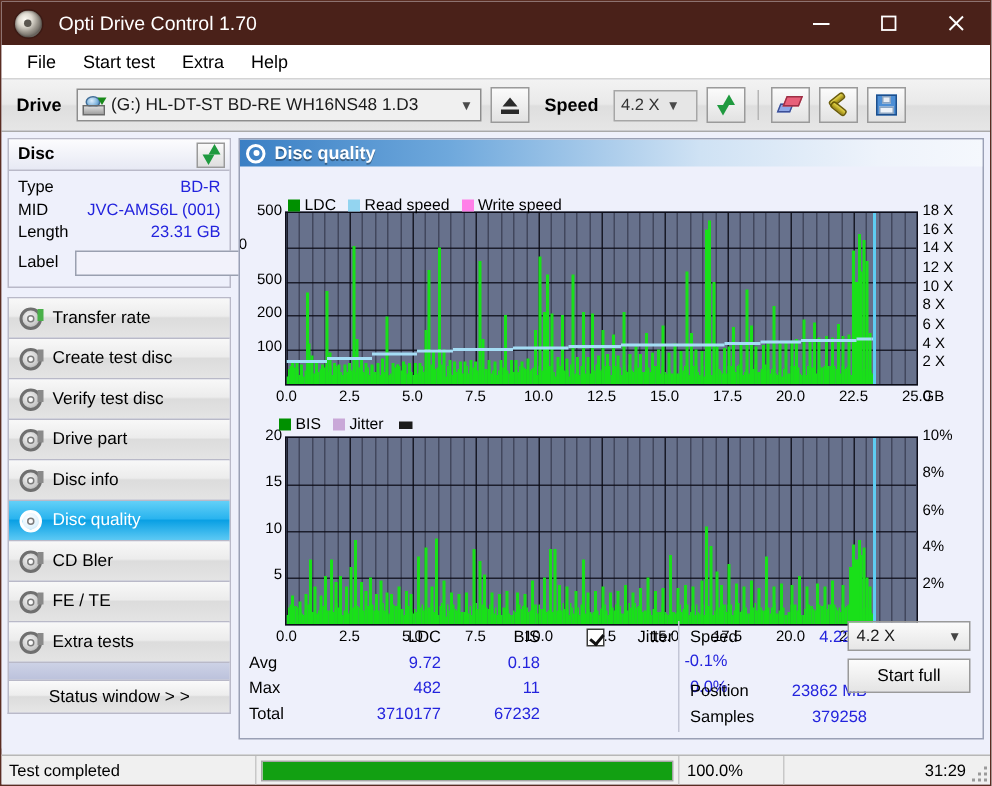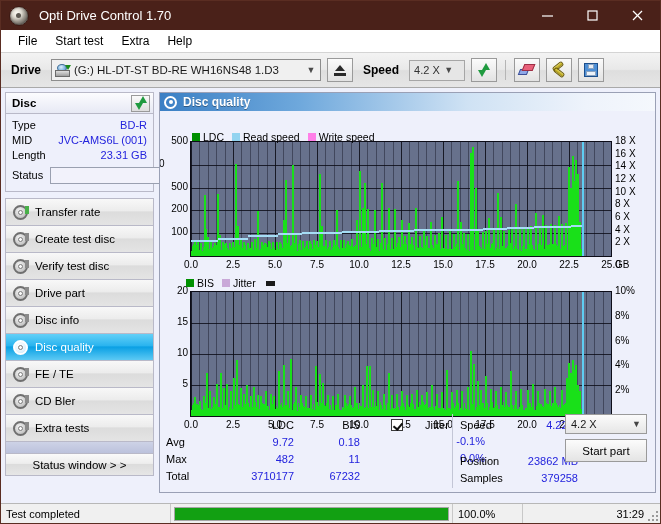--- a/index.html
+++ b/index.html
@@ -648,21 +648,21 @@
           </div>
           <div class="drow">
             <span class="k">MID</span>
             <span class="v">JVC-AMS6L (001)</span>
           </div>
           <div class="drow">
             <span class="k">Length</span>
             <span class="v">23.31 GB</span>
           </div>
           <div class="label-row">
-            <span class="k">Status</span>
+            <span class="k">Label</span>
             <input class="label-input" type="text" value="" placeholder="" style="">
             <div class="disc-btn">
               <div class="cd-glyph small"></div>
             </div>
           </div>
         </div>
       </div>
 
       <div class="nav">
         <div class="nav-item">
@@ -711,29 +711,29 @@
               <i class="hole"></i>
             </span>
           <span>Disc quality</span>
         </div>
         <div class="nav-item">
           <span class="nav-icon">
               <i class="ring"></i>
               <i class="hole"></i>
               <i class="mark gray"></i>
             </span>
-          <span>FE / TE</span>
+          <span>CD Bler</span>
         </div>
         <div class="nav-item">
           <span class="nav-icon">
               <i class="ring"></i>
               <i class="hole"></i>
               <i class="mark gray"></i>
             </span>
-          <span>CD Bler</span>
+          <span>FE / TE</span>
         </div>
         <div class="nav-item">
           <span class="nav-icon">
               <i class="ring"></i>
               <i class="hole"></i>
               <i class="mark gray"></i>
             </span>
           <span>Extra tests</span>
         </div>
         <div class="nav-spacer"></div>
@@ -2007,21 +2007,21 @@
               <span class="k">Samples</span>
               <span class="v">379258</span>
             </div>
           </div>
 
           <div class="btn-col">
             <div class="sel-speed">
               <span>4.2 X</span>
               <span class="ar">▼</span>
             </div>
-            <div class="act-btn">Start part</div>
+            <div class="act-btn">Start full</div>
           </div>
         </div>
 
       </div>
     </div>
   </div>
 
   <div class="statusbar">
     <div class="sb-cell sb-text">Test completed</div>
     <div class="sb-cell sb-prog">

